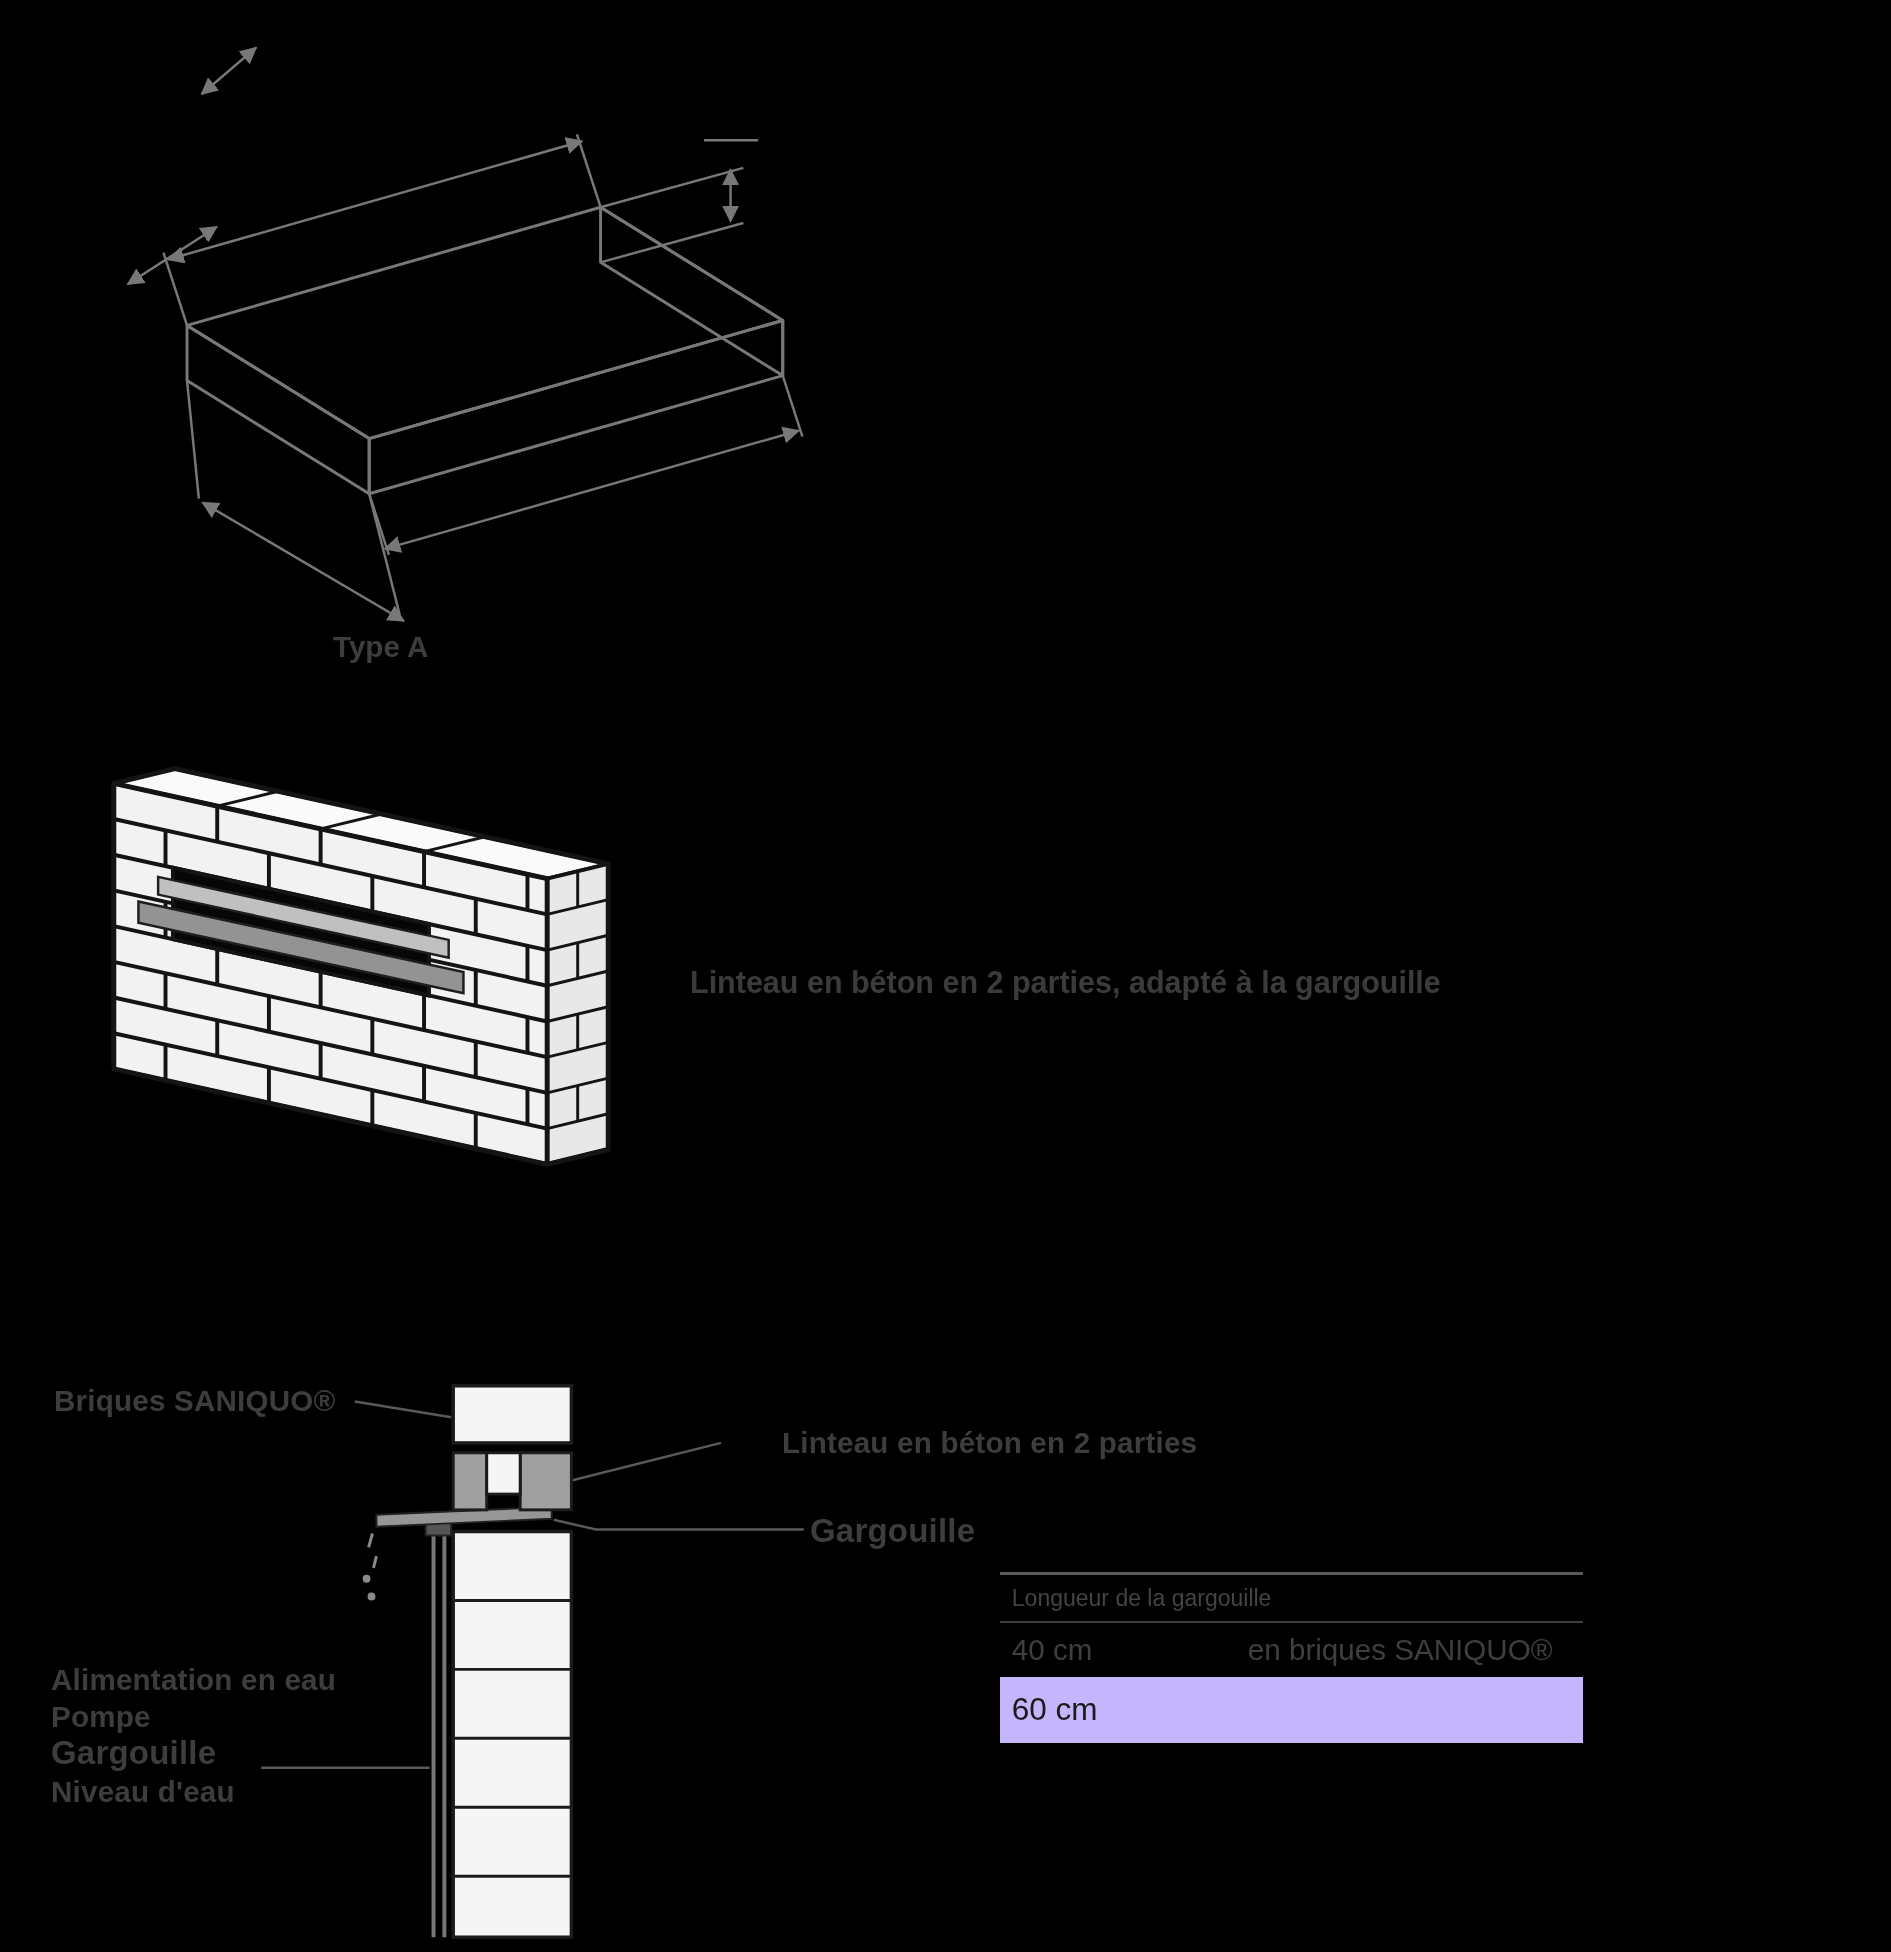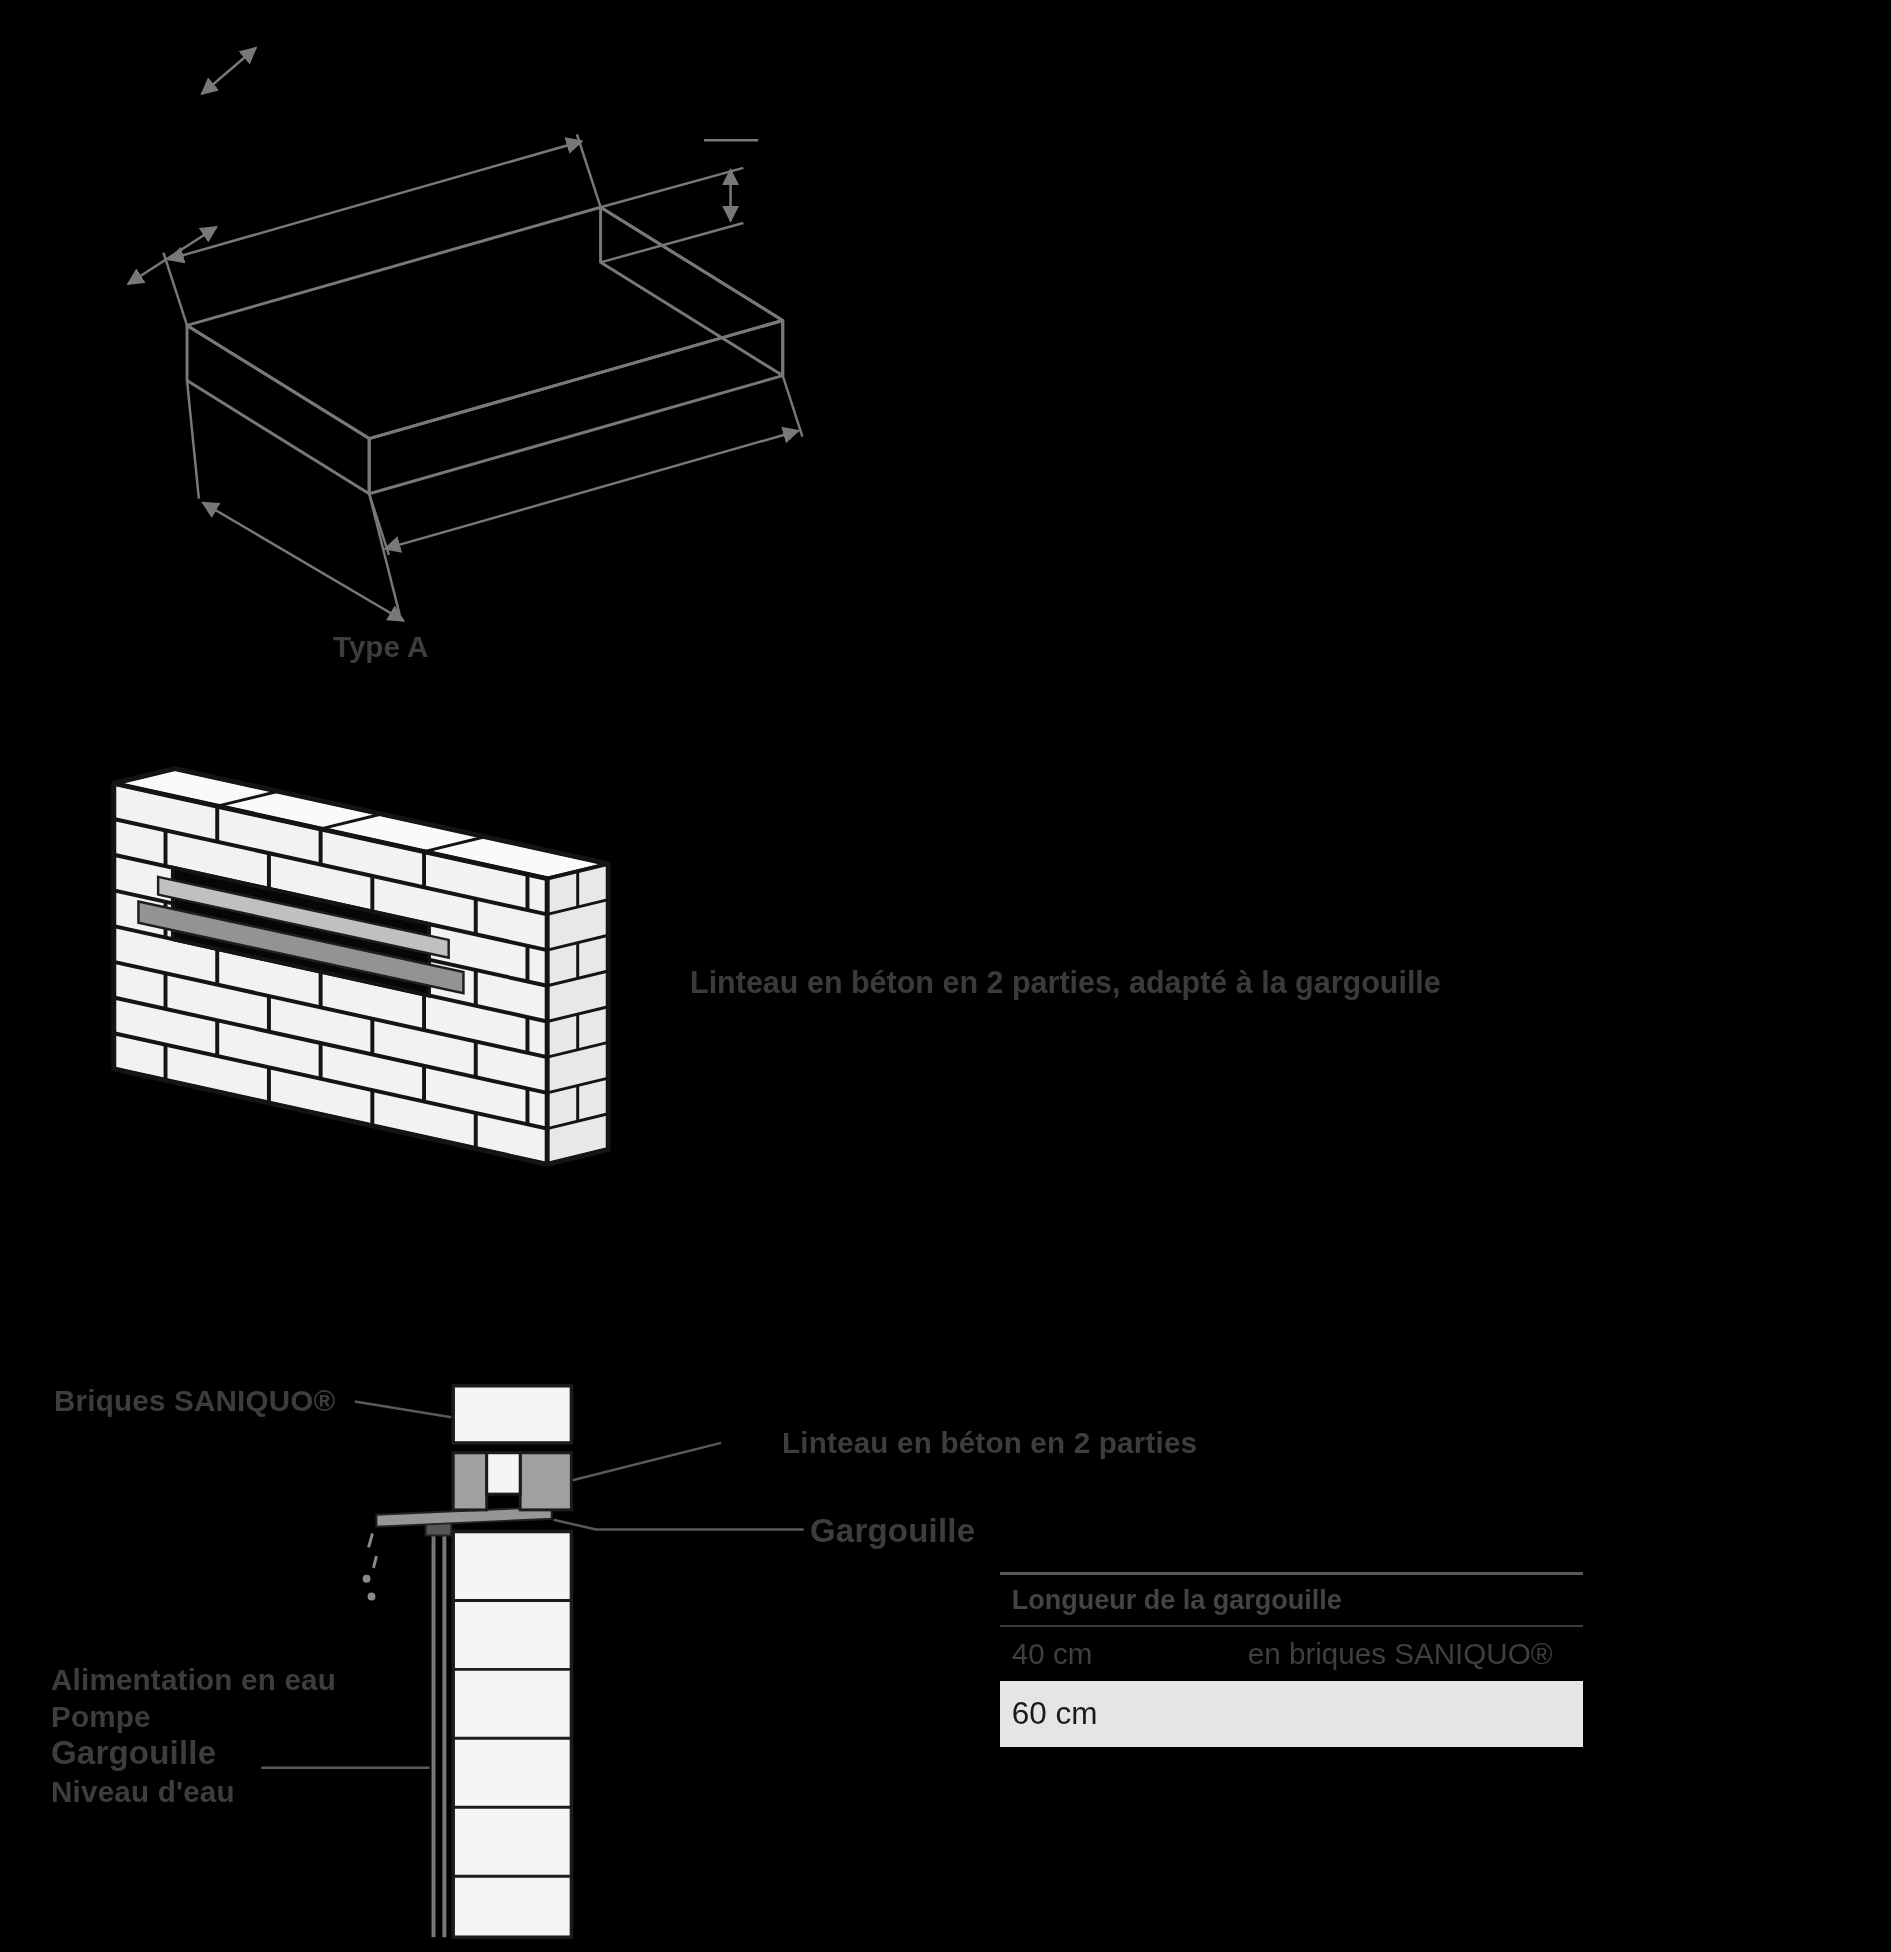--- a/index.html
+++ b/index.html
@@ -17,28 +17,28 @@
     position:absolute;left:690px;top:965px;width:847px;color:#3b3b3b;
     font-size:30.5px;font-weight:bold;
   }
   .figure-label{position:absolute;left:333px;top:630px;color:#3d3d3d;font-size:29.6px;font-weight:bold;}
   
   .gtable{
     position:absolute;left:1000px;top:1572px;width:832px;
     border-top:3px solid #5a5a5a;
   }
   .t-title{
-    font-weight:bold;font-size:27px;color:#444;
+    font-weight:normal;font-size:23px;color:#444;
     padding:9.9px 11.8px 8.9px;border-bottom:2px solid #3c3c3c;
   }
   .t-row{display:flex;align-items:center;font-size:29.6px;color:#3f3f3f;padding:9.9px 11.8px;}
   .t-row .t-c1{width:236px;flex:none;}
   .t-row .t-c2{flex:1;}
   .t-row.highlight{
-    background:#e5e5e5;color:#1b1b1b;font-size:31.5px;padding:14.8px 11.8px;
+    background:#c4b5fd;color:#1b1b1b;font-size:31.5px;padding:14.8px 11.8px;
   }
   
   .iso{stroke:#787878;stroke-width:3;fill:none;stroke-linejoin:round;}
   .dim{stroke:#787878;stroke-width:2.5;fill:none;}
   .brickline{stroke:#141414;stroke-width:4;}
   .outline{stroke:#141414;stroke-width:5;fill:none;stroke-linejoin:round;}
   .leader{stroke:#5a5a5a;stroke-width:2.5;fill:none;}
 </style>
 </head>
 <body>

